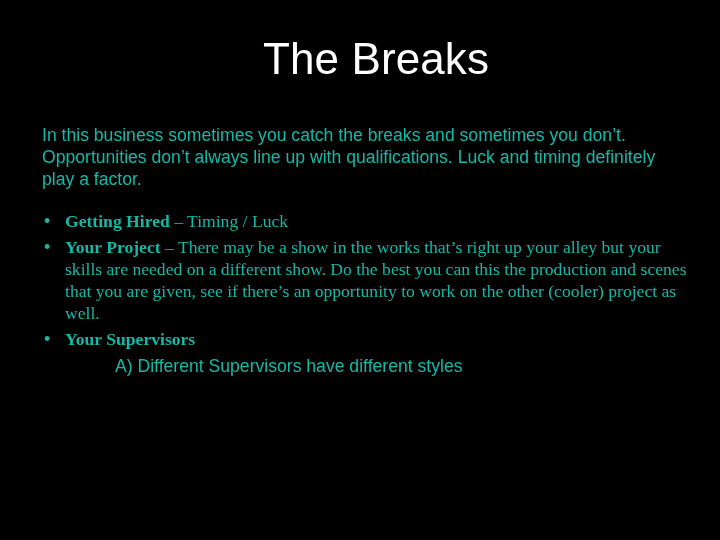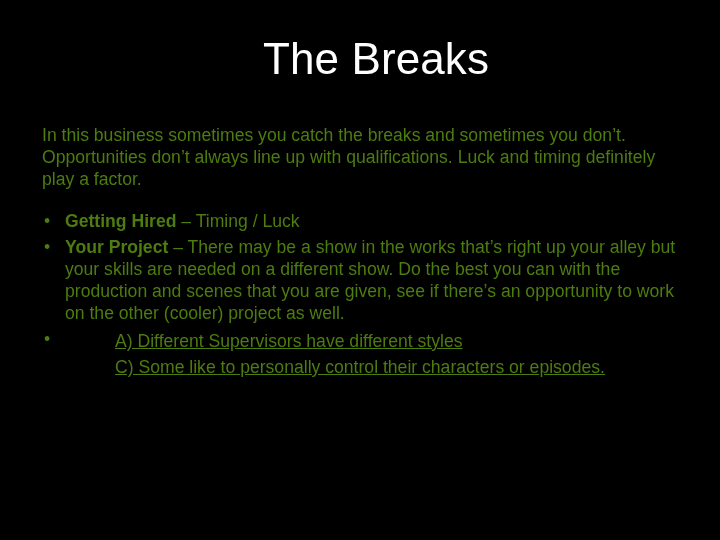--- a/index.html
+++ b/index.html
@@ -34,21 +34,21 @@
   }
 
   
   #body-block {
     position: absolute;
     left: 42px;
     top: 124px;
     width: 645px;
     font-size: 17.6px;
     line-height: 22px;
-    color: #4d7c0f;
+    color: #14b8a6;
   }
 
   .intro-para {
     margin: 0 0 20px 0;
     text-align: left;
   }
 
   .section-head {
     font-weight: 700;
     margin: 0 0 2px 0;
@@ -73,28 +73,28 @@
     left: 2px;
     top: 0;
     font-size: 17.6px;
     line-height: 22px;
   }
   .lead-in {
     font-weight: 700;
   }
   .bullet-text {
     display: inline;
+    font-family: Liberation Serif, serif;
   }
 
   
   .sub-list {
     list-style: none;
     margin: 3px 0 0 0;
     padding: 0 0 0 50px;
-    text-decoration: underline;
   }
   .sub-item {
     line-height: 26px;
     white-space: nowrap;
   }
 </style>
 </head>
 <body>
 
 <div id="slide">
@@ -108,27 +108,27 @@
 
     <ul class="bullet-list">
 
       <li class="bullet-item">
         <span class="bullet-mark">•</span>
         <span class="bullet-text"><span class="lead-in">Getting Hired</span><span> – Timing / Luck</span></span>
       </li>
 
       <li class="bullet-item">
         <span class="bullet-mark">•</span>
-        <span class="bullet-text"><span class="lead-in">Your Project</span><span> – There may be a show in the works that’s right up your alley but your skills are needed on a different show. Do the best you can with the production and scenes that you are given, see if there’s an opportunity to work on the other (cooler) project as well.</span></span>
+        <span class="bullet-text"><span class="lead-in">Your Project</span><span> – There may be a show in the works that’s right up your alley but your skills are needed on a different show. Do the best you can this the production and scenes that you are given, see if there’s an opportunity to work on the other (cooler) project as well.</span></span>
       </li>
 
       <li class="bullet-item">
         <span class="bullet-mark">•</span>
+        <span class="bullet-text"><span class="lead-in">Your Supervisors</span><span></span></span>
 
         <ul class="sub-list">
           <li class="sub-item">A) Different Supervisors have different styles</li>
-          <li class="sub-item">C) Some like to personally control their characters or episodes.</li>
         </ul>
       </li>
 
     </ul>
   </div>
 </div>
 
 </body></html>

